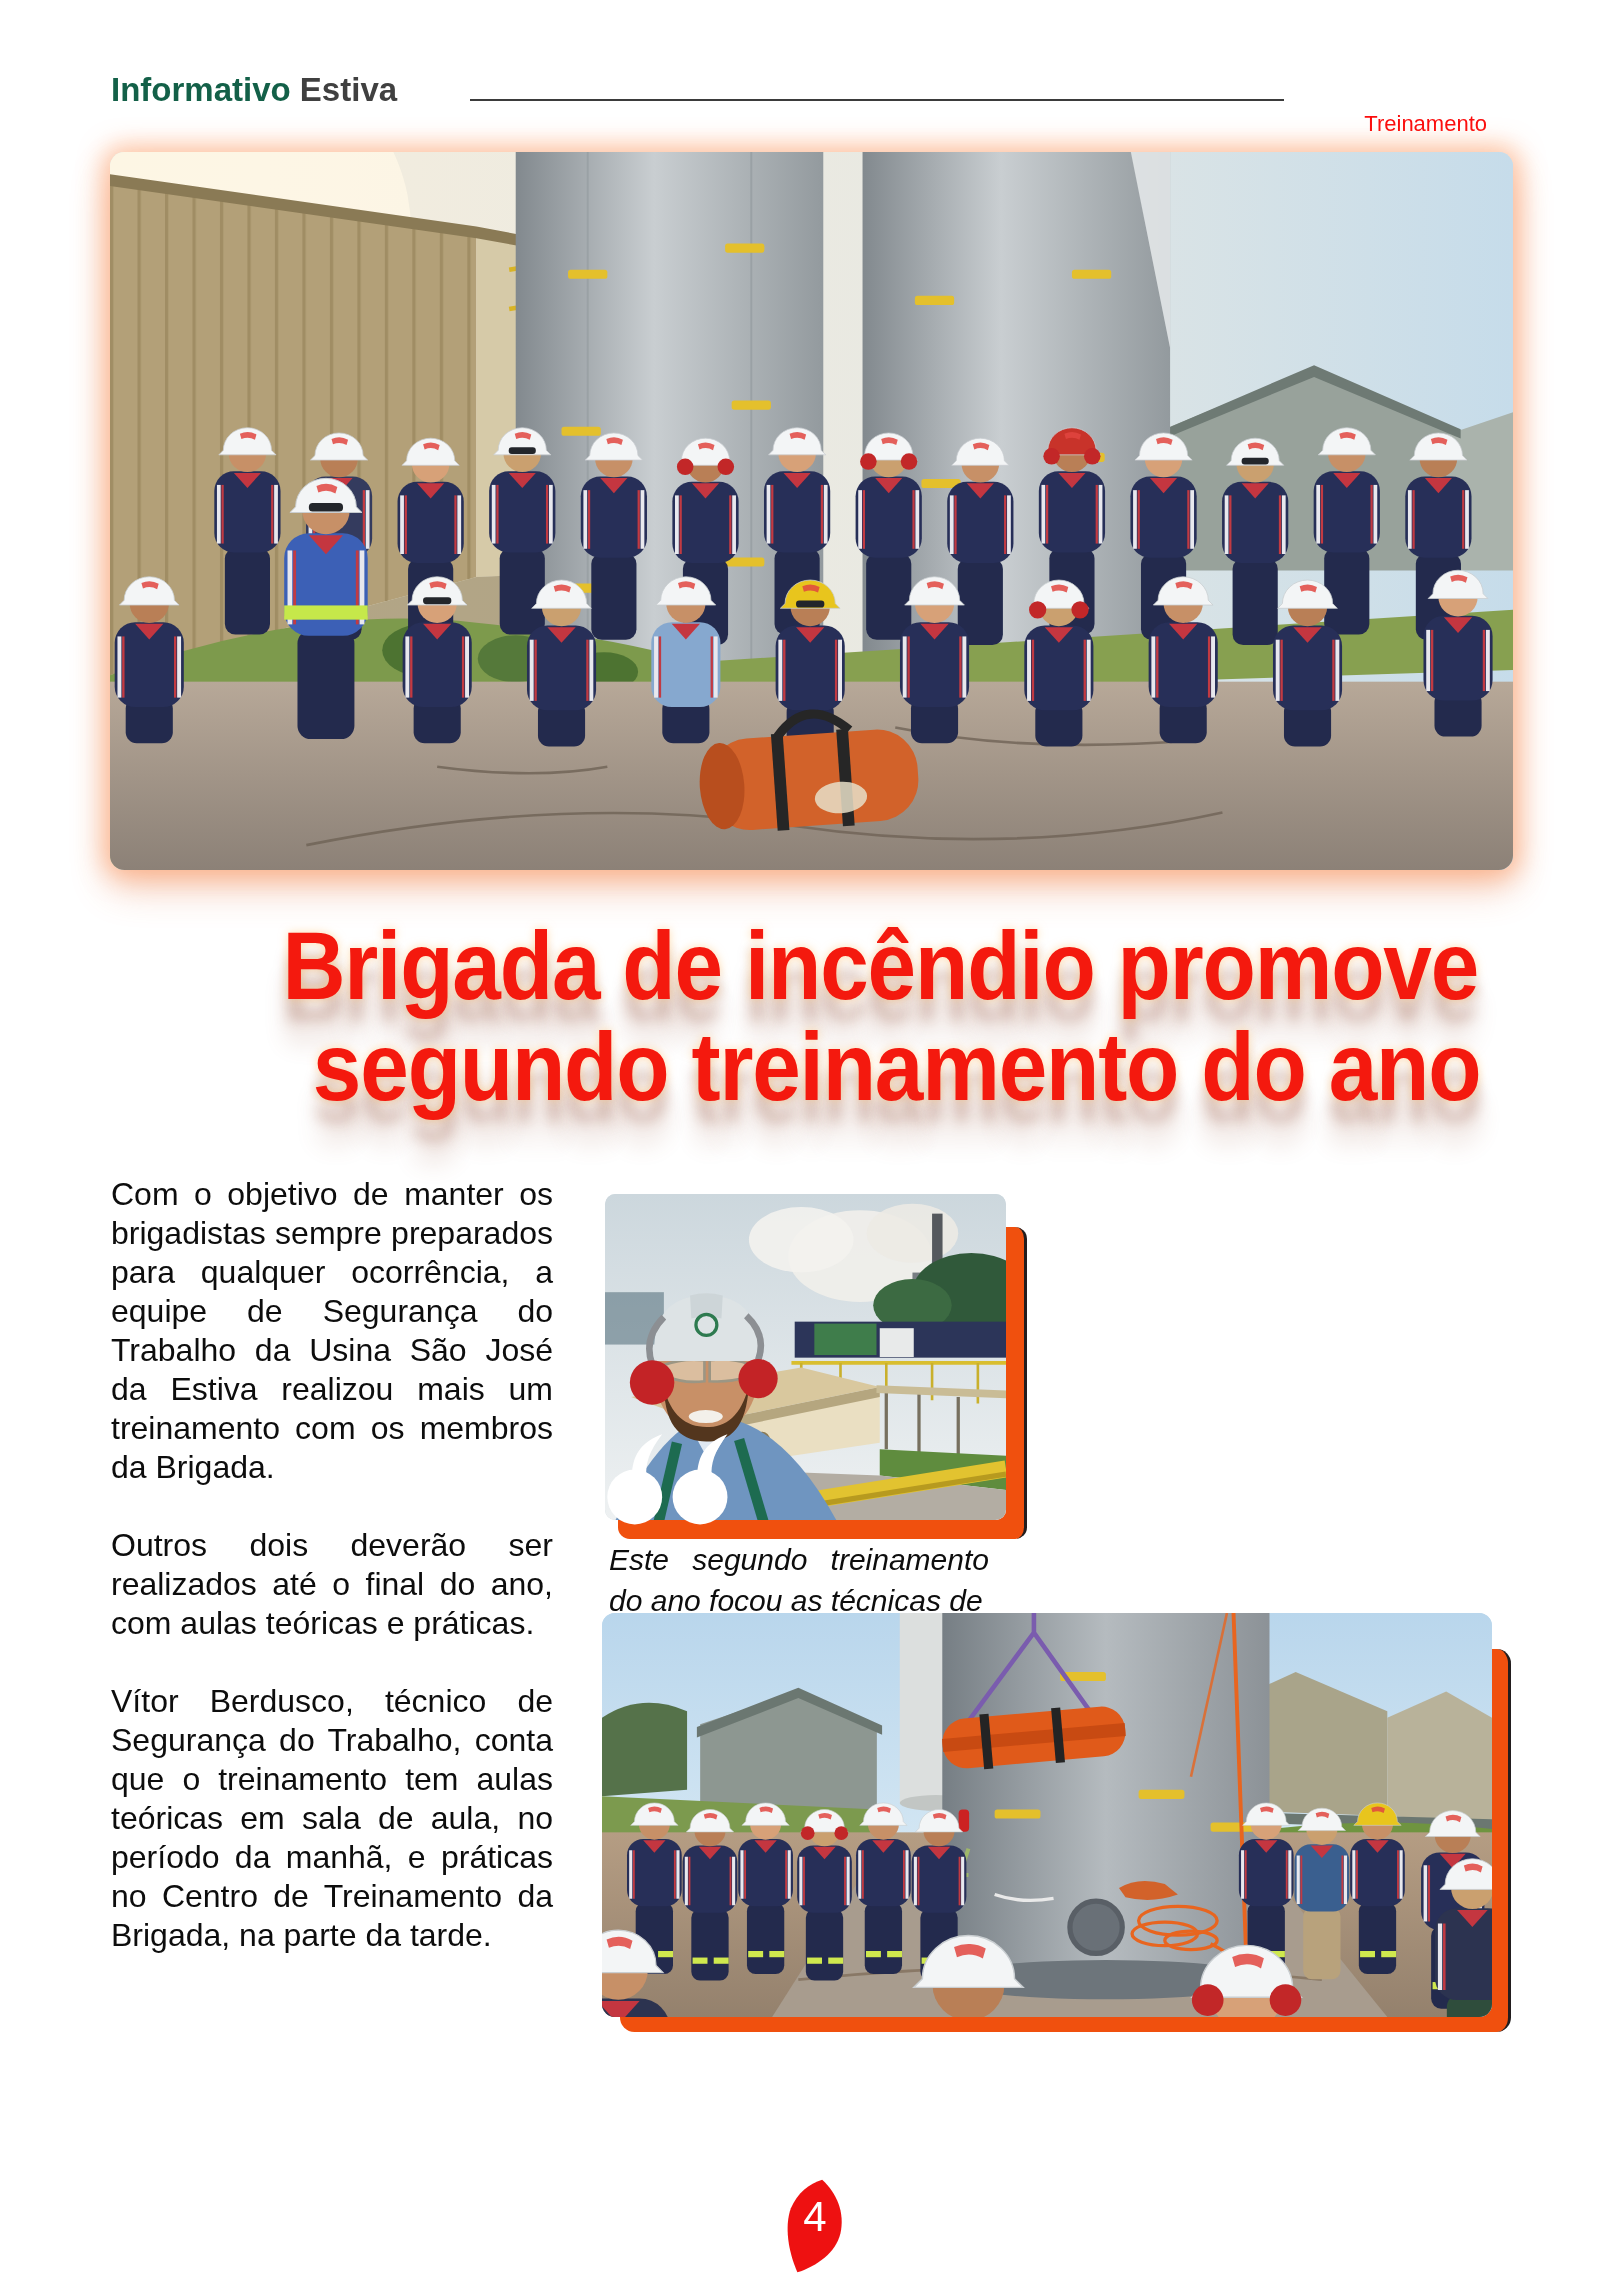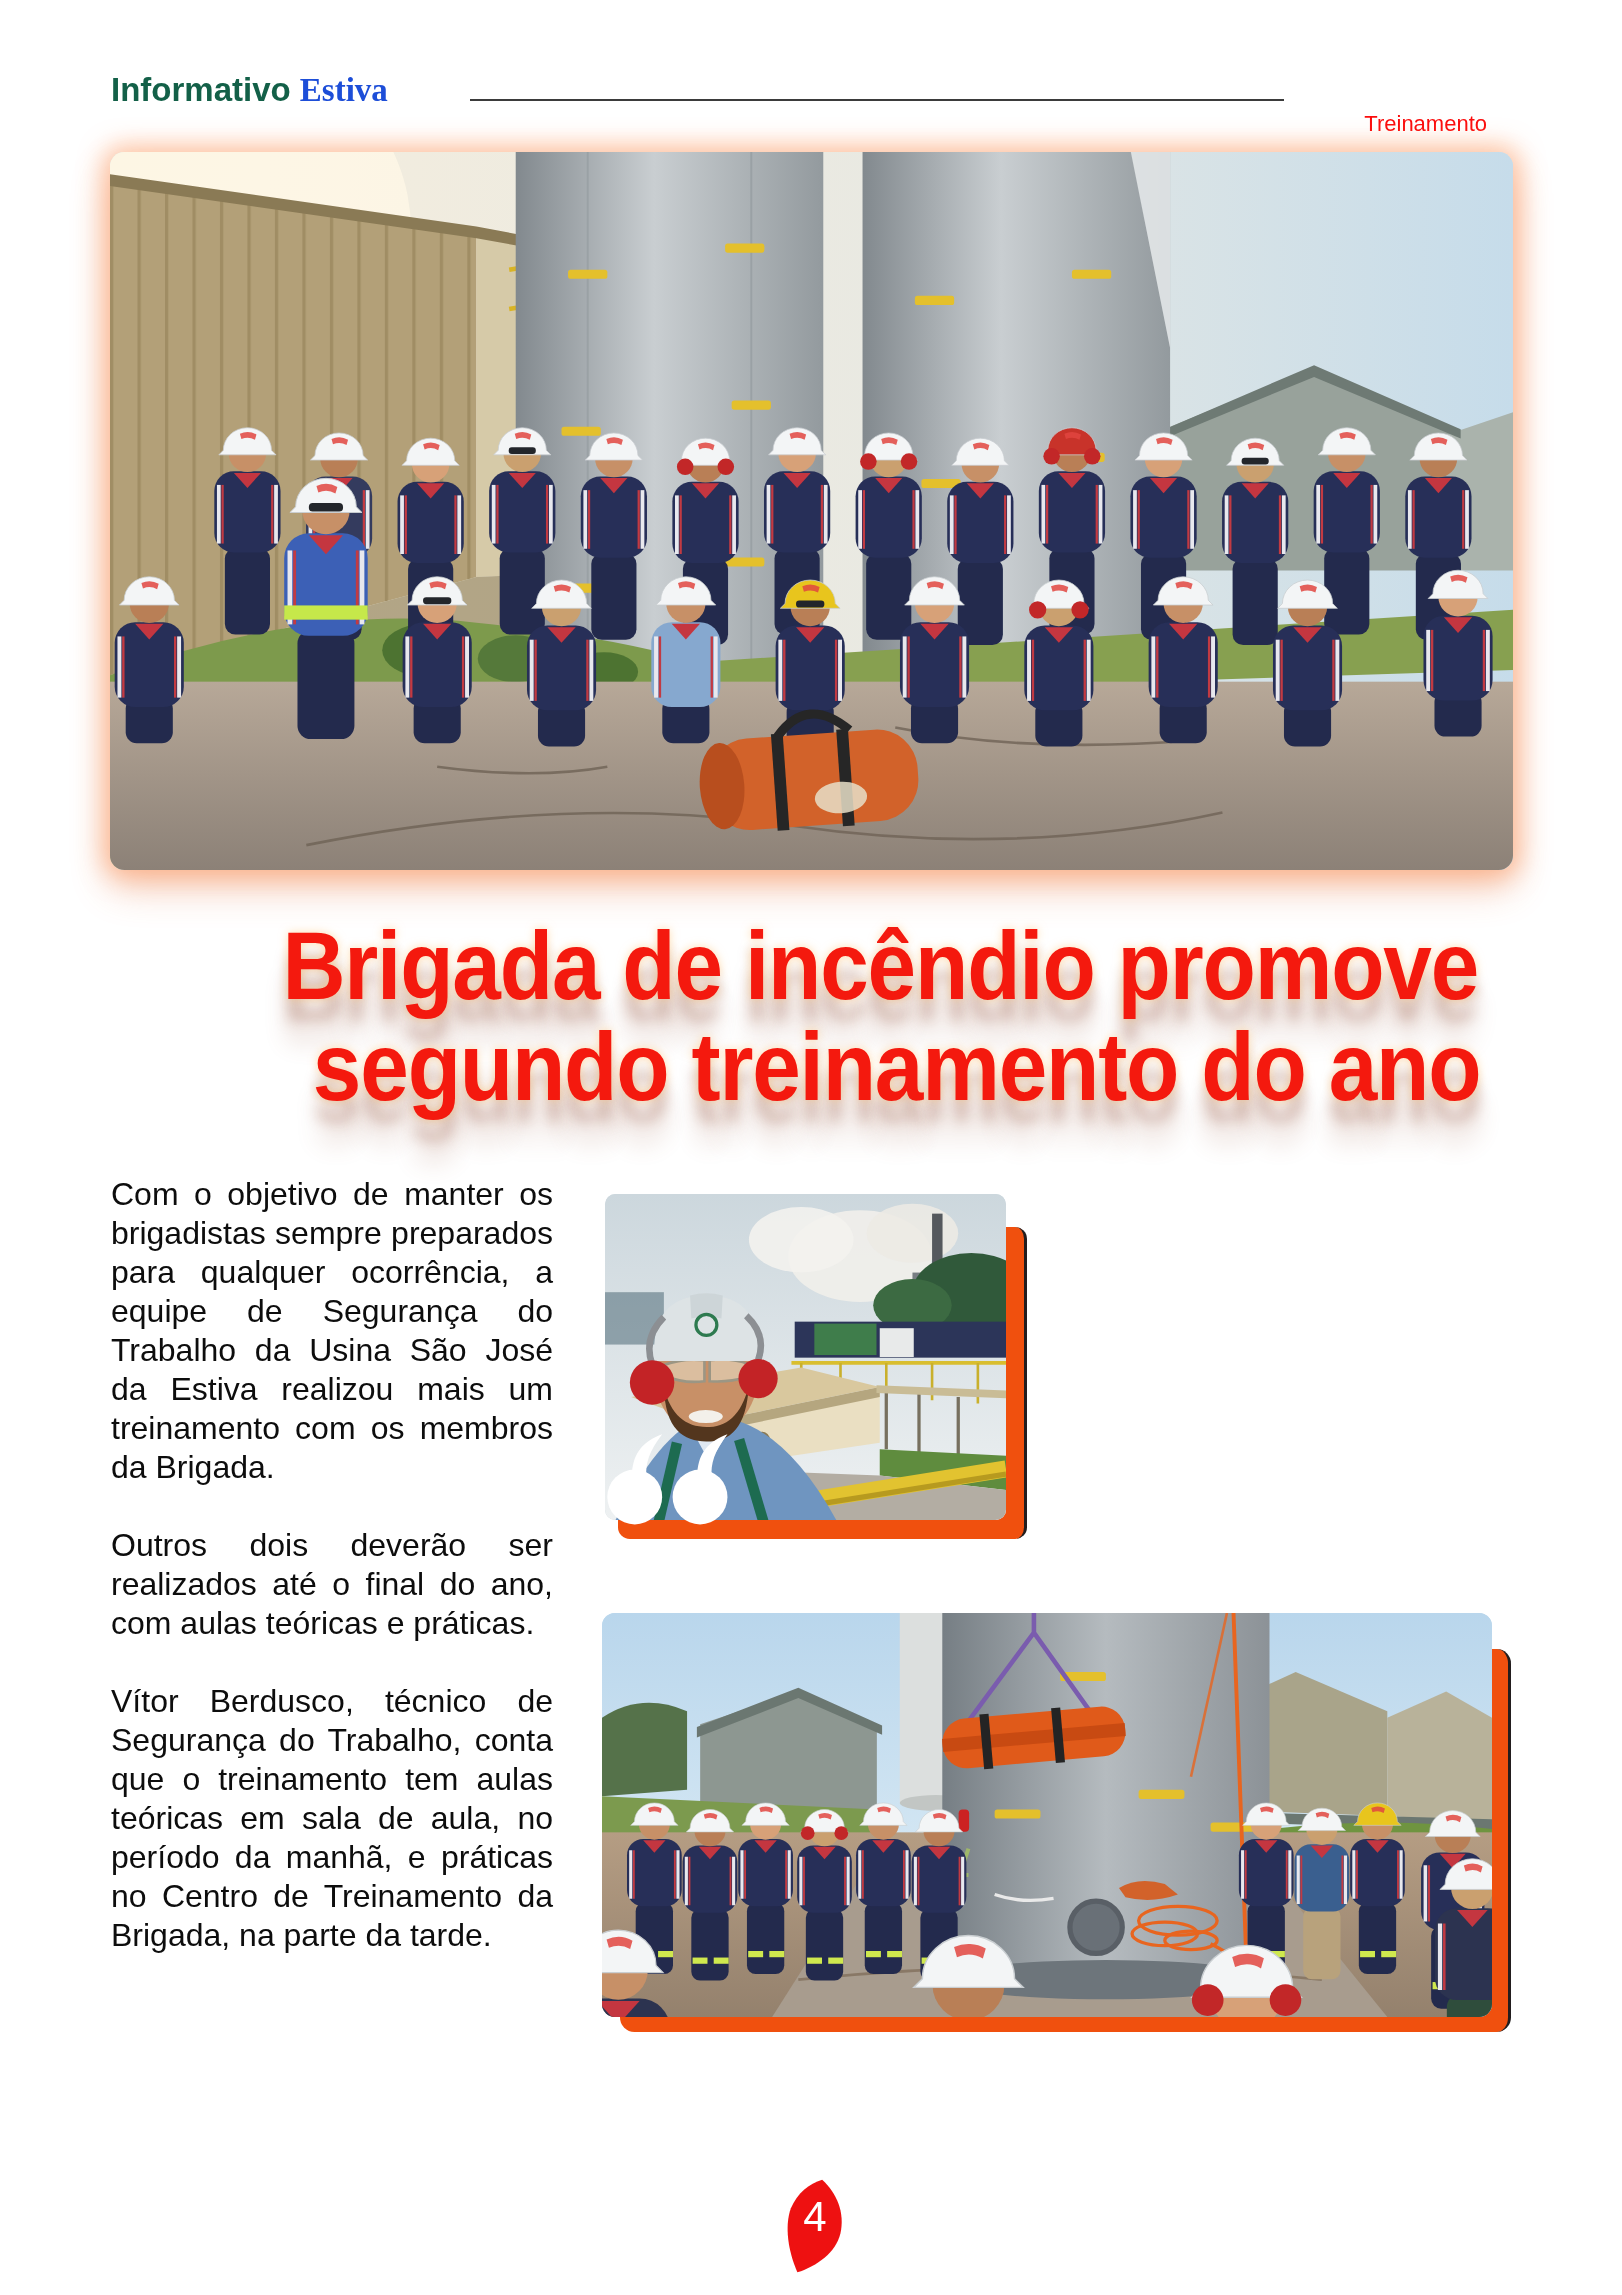--- a/index.html
+++ b/index.html
@@ -2,21 +2,21 @@
 <html style="font-size:10.5px"><head>
 <meta charset="utf-8">
 <style>
   html,body{margin:0;padding:0;background:#9a9a9a;}
   .page{position:relative;width:1623px;height:2295px;background:#ffffff;overflow:hidden;
         font-family:"Liberation Sans",sans-serif;color:#0d0d0d;}
 
   
   .brand{position:absolute;left:111px;top:71px;font-size:33px;font-weight:bold;letter-spacing:0;}
   .brand .g{color:#136048;}
-  .brand .r{color:#1d4ed8;font-family:Liberation Serif, serif;}
+  .brand .r{color:#404040;}
   .rule{position:absolute;left:470px;top:99px;width:814px;height:2px;background:#3b3b3b;}
   .section{position:absolute;top:79px;right:136px;font-size:22px;color:#fb0d0d;margin-top:32px;}
 
   
   .photo-main{position:absolute;left:110px;top:152px;width:1403px;height:718px;border-radius:14.4px;
       overflow:hidden;background:#cfe0ea;
       box-shadow:0 0 23.6px 6.5px rgba(255,152,92,.5),0 17px 39px rgba(226,96,40,.33);}
   .photo-main svg,.photo-mid svg,.photo-bottom svg{display:block;width:100%;height:100%;}
 
   
@@ -536,20 +536,21 @@
     </svg>
   </figure>
   <svg class="quote-mark" viewBox="0 0 196 140">
     <g fill="#ffffff">
       <circle cx="44" cy="96" r="42"></circle>
       <path d="M40 58 C42 28 58 10 86 0 C66 26 60 46 62 64 Z"></path>
       <circle cx="144" cy="96" r="42"></circle>
       <path d="M140 58 C142 28 158 10 186 0 C166 26 160 46 162 64 Z"></path>
     </g>
   </svg>
+  <div class="caption">Este segundo treinamento do ano focou as técnicas de</div>
 
   <div class="col col-right">
   </div>
 
   <div id="card-bottom" class="card-orange"></div>
   <figure class="photo-bottom" style="margin:0">
     <svg viewBox="0 0 1360 617" preserveAspectRatio="none">
       <defs>
         <linearGradient id="gSkyB" x1="0" y1="0" x2="0" y2="1">
           <stop offset="0" stop-color="#b9d6ec"></stop>

